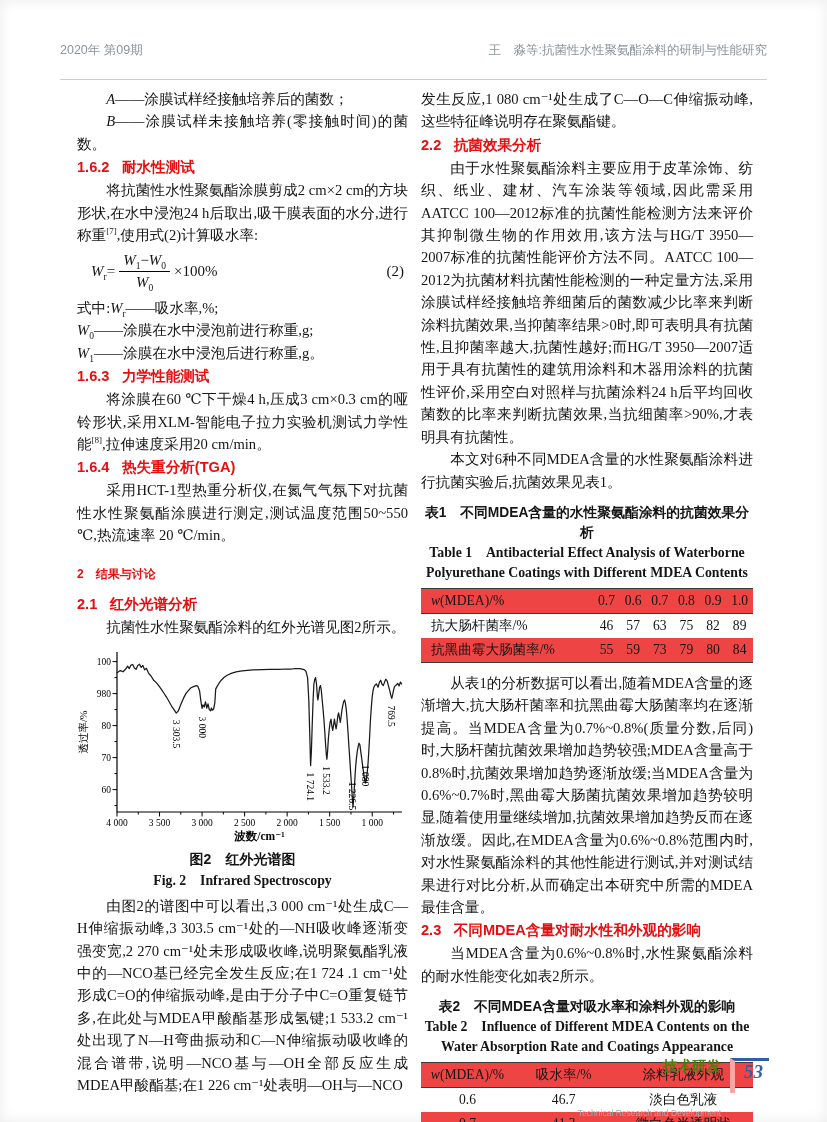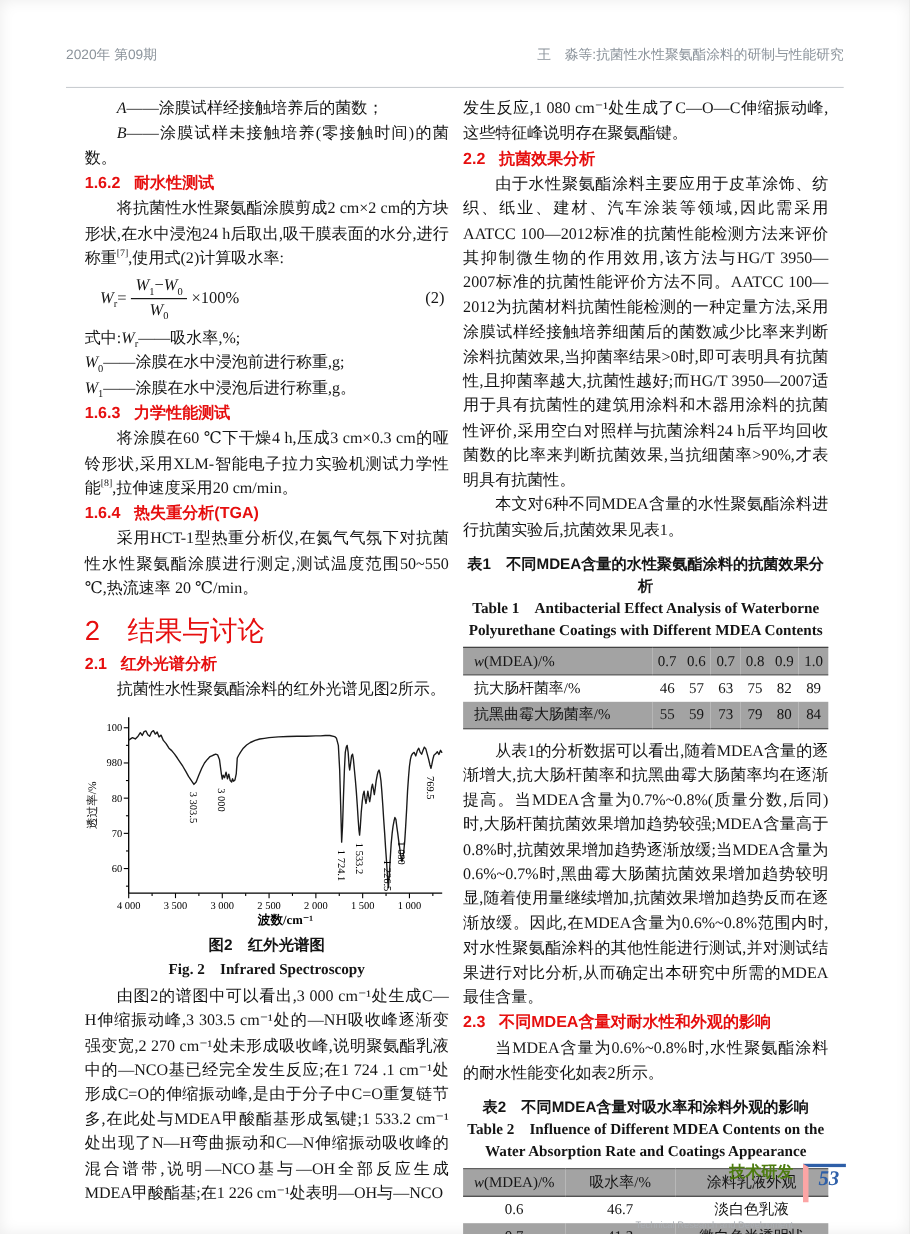--- a/index.html
+++ b/index.html
@@ -17,22 +17,22 @@
   p{margin:0;}
   .ind{text-indent:2em;}
   .defline{text-indent:2em;}
   sup{font-size:9px;line-height:0;}
   sub{font-size:9.5px;line-height:0;}
   i{font-family:"Liberation Serif",serif;}
   
   .rh{font-family:"Liberation Sans","DejaVu Sans",sans-serif;font-weight:bold;color:#e60f0f;
       font-size:14.6px;margin:1px 0;line-height:22px;text-align:left;}
   .rh .n{margin-right:.85em;}
-  .rh1{font-family:"Liberation Sans","DejaVu Sans",sans-serif;font-weight:normal;color:#e60f0f;
-       font-size:25px;margin:14px 0 6px 0;line-height:26px;text-align:left;}
+  .rh1{font-family:"Liberation Sans","DejaVu Sans",sans-serif;font-weight:bold;color:#e60f0f;
+       font-size:12px;margin:14px 0 6px 0;line-height:26px;text-align:left;}
   .rh1 .n{margin-right:1em;}
   
   .formula{display:flex;align-items:center;margin:5px 0 5px 14px;font-size:15px;}
   .frac{display:inline-flex;flex-direction:column;align-items:center;margin:0 4px;line-height:1.25;}
   .frac .num{border-bottom:1.2px solid #000;padding:0 4px 1px 4px;}
   .frac .den{padding-top:1px;}
   .eqno{margin-left:auto;margin-right:4px;}
   .whereline{margin:0;}
   
   figure{margin:6px 0 2px 0;}
@@ -42,21 +42,21 @@
   .figcap-en{font-family:"Liberation Serif",serif;font-weight:bold;font-size:13.8px;text-align:center;}
   
   .tblcap-zh{font-family:"Liberation Sans","DejaVu Sans",sans-serif;font-weight:bold;font-size:13.8px;
              text-align:center;margin:10px 0 0 0;line-height:20px;}
   .tblcap-en{font-family:"Liberation Serif",serif;font-weight:bold;font-size:13.8px;text-align:center;
              line-height:20px;margin:0;}
   table{width:100%;border-collapse:collapse;margin-top:5px;font-size:13.6px;
         border-top:1.6px solid #3a3a3a;border-bottom:1.6px solid #3a3a3a;}
   th,td{padding:3px 2px;font-weight:normal;line-height:18px;}
   thead tr{border-bottom:1.2px solid #3a3a3a;}
-  .pink{background:#a3a3a3;}
+  .pink{background:#ef4444;}
   .cl{text-align:left;padding-left:10px;}
   .cc{text-align:center;}
   
   .footer{position:absolute;right:58px;top:1058px;display:flex;align-items:flex-start;}
   .f-zh{font-family:"Liberation Sans","DejaVu Sans",sans-serif;font-weight:bold;font-size:14.5px;
         color:#4d7c0f;text-align:right;line-height:17px;}
   .f-en{font-family:"Liberation Sans","DejaVu Sans",sans-serif;font-size:8.5px;color:#a9adb2;
         text-align:right;line-height:12px;margin-top:32px;}
   .pagebox{margin-left:9px;border-left:5px solid #fca5a5;border-top:3px solid #2e5fa8;
            padding:0 6px 10px 9px;}

